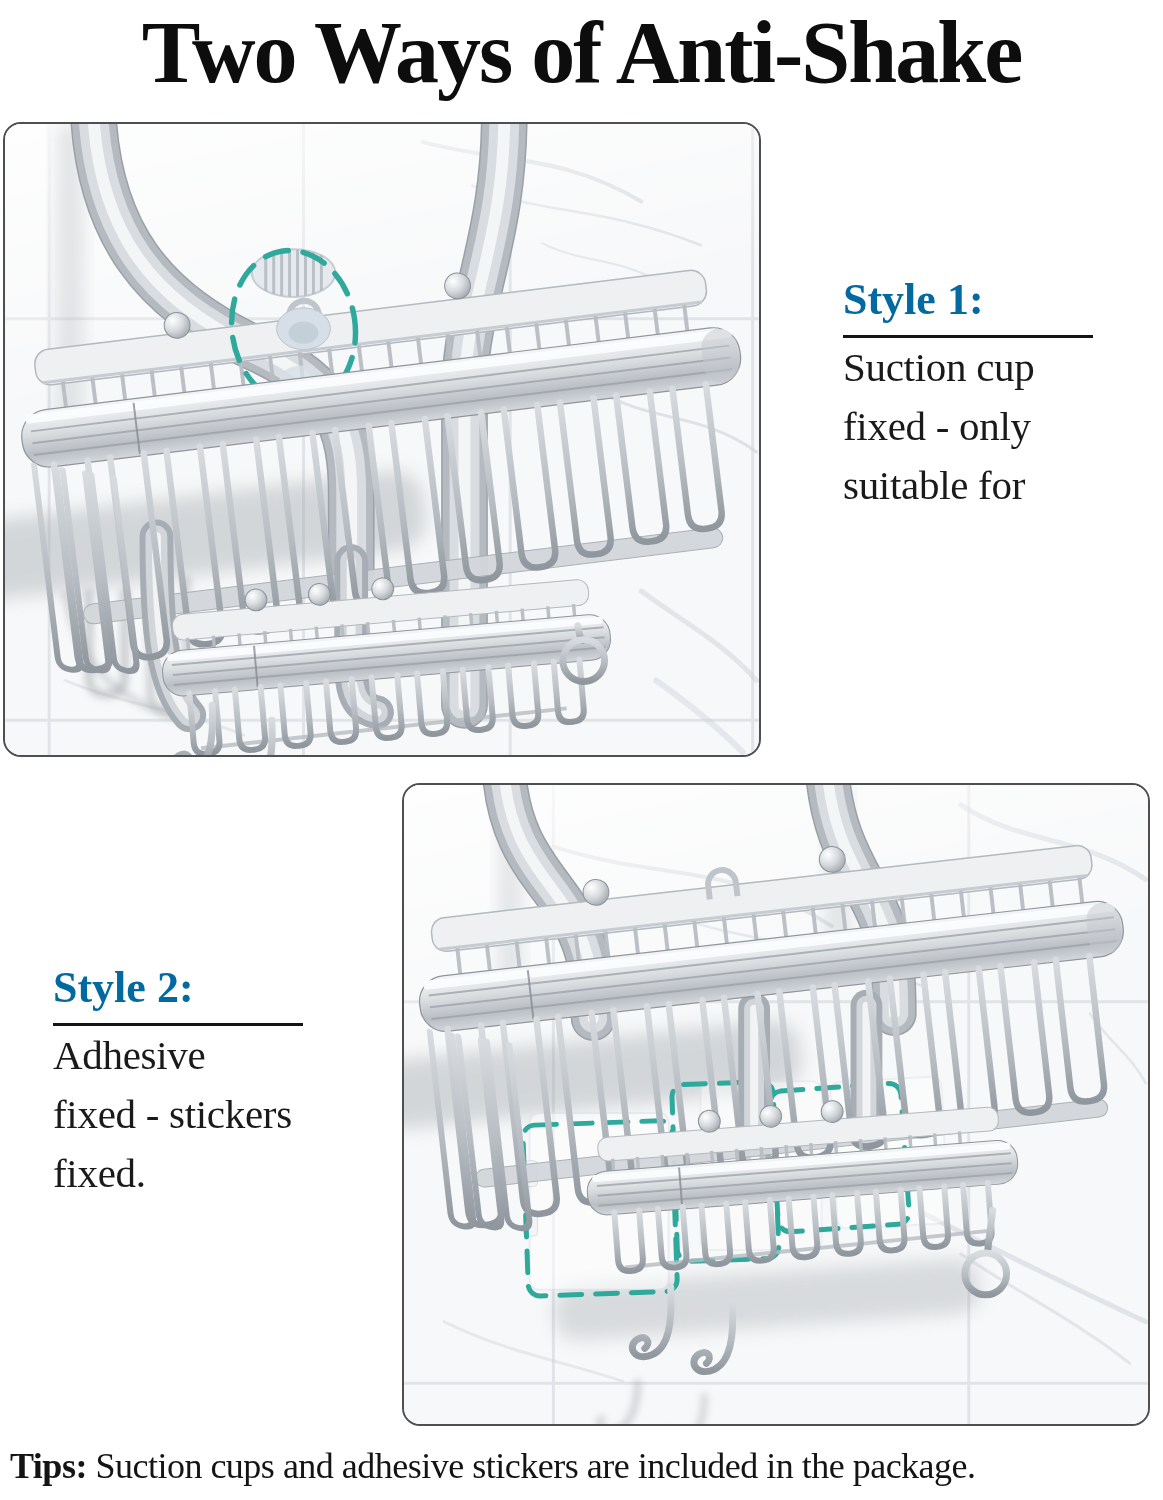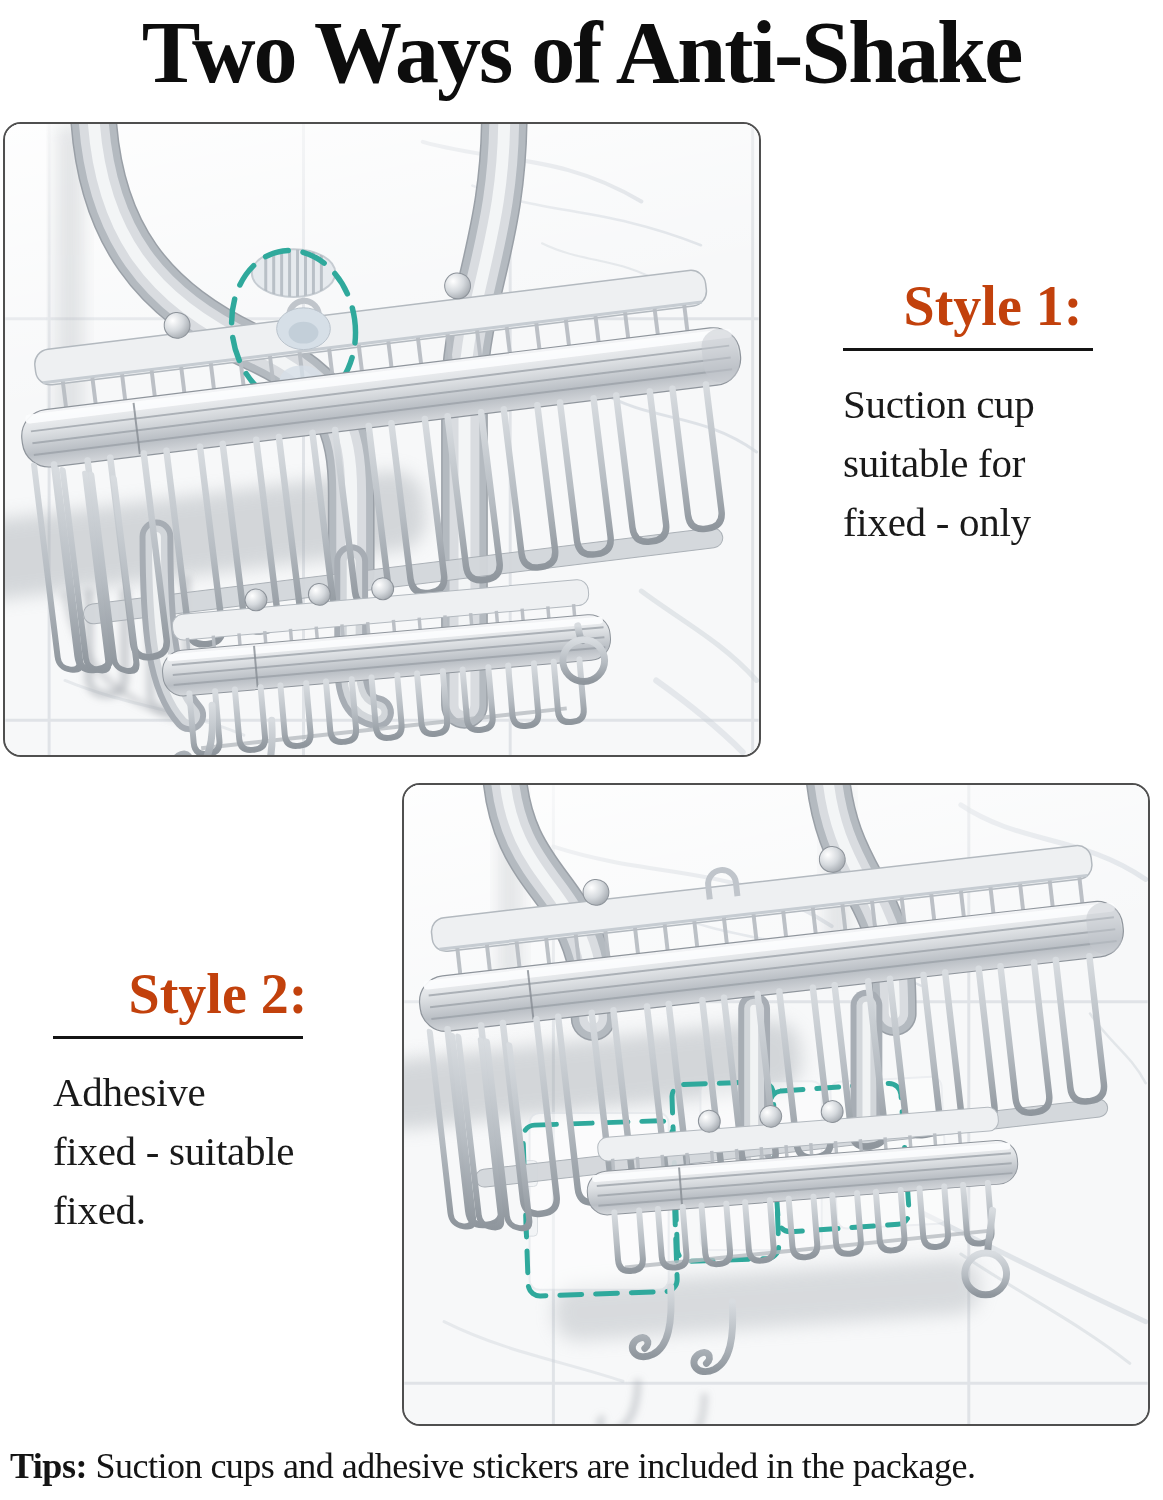--- a/index.html
+++ b/index.html
@@ -8,23 +8,23 @@
   .title{position:absolute;top:2px;left:0;width:1163px;text-align:center;
          font-size:88px;font-weight:700;letter-spacing:-2px;color:#0d0d0d;white-space:nowrap;}
   .photo{position:absolute;border:2px solid #4f4f4f;border-radius:18px;overflow:hidden;
          box-sizing:border-box;background:#f7f8f9;}
   #figure1{left:3px;top:122px;width:758px;height:635px;}
   #figure2{left:402px;top:783px;width:748px;height:643px;}
   .photo svg{display:block;width:100%;height:100%;}
   .style-block{position:absolute;}
   #style1{left:843px;top:274px;width:300px;}
   #style2{left:53px;top:962px;width:330px;}
-  .style-heading{font-size:56px;font-weight:700;color:#c2410c;letter-spacing:0;text-align:center;}
+  .style-heading{font-size:44px;font-weight:700;color:#0369a1;letter-spacing:0;}
   .style-underline{width:250px;height:3px;background:#141414;margin-top:10px;}
-  .style-body{margin-top:24px;font-size:41px;line-height:59px;color:#1a1a1a;letter-spacing:-0.3px;}
+  .style-body{font-size:41px;line-height:59px;color:#1a1a1a;letter-spacing:-0.3px;}
   .tips{position:absolute;left:10px;top:1445px;font-size:36px;letter-spacing:-0.5px;
         white-space:nowrap;color:#141414;}
   .tips b{font-weight:700;}
 </style>
 </head>
 <body>
 
 <div class="title">Two Ways of Anti-Shake</div>
 
 <div id="figure1" class="photo">
@@ -259,31 +259,31 @@
     <path d="M 268,600 c 2,34 -2,58 -18,66 c -17,8 -27,-7 -16,-15 c 9,-6 15,3 8,9"></path>
   </g>
 </svg>
 </div>
 
 <div id="style1" class="style-block">
   <div class="style-heading">Style 1:</div>
   <div class="style-underline"></div>
   <div class="style-body">
     <div>Suction cup</div>
+    <div>fixed - only</div>
     <div>suitable for</div>
-    <div>fixed - only</div>
   </div>
 </div>
 
 <div id="style2" class="style-block">
   <div class="style-heading">Style 2:</div>
   <div class="style-underline"></div>
   <div class="style-body">
     <div>Adhesive</div>
-    <div>fixed - suitable</div>
+    <div>fixed - stickers</div>
     <div>fixed.</div>
   </div>
 </div>
 
 <div id="figure2" class="photo">
 <svg viewBox="0 0 748 643" xmlns="http://www.w3.org/2000/svg">
   <defs>
     <linearGradient id="a2" x1="0" y1="0" x2="0" y2="1">
       <stop offset="0" stop-color="#f4f5f7"></stop>
           <stop offset=".35" stop-color="#dfe2e5"></stop>

